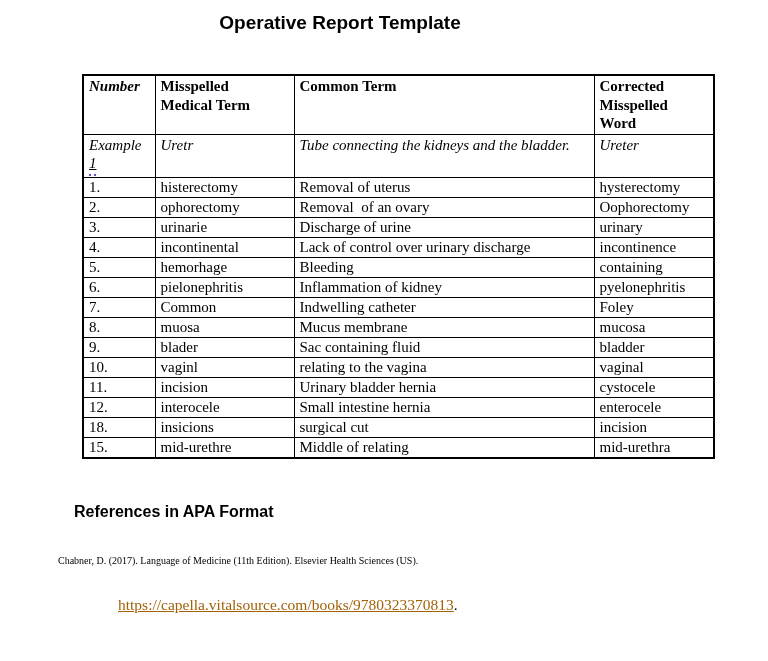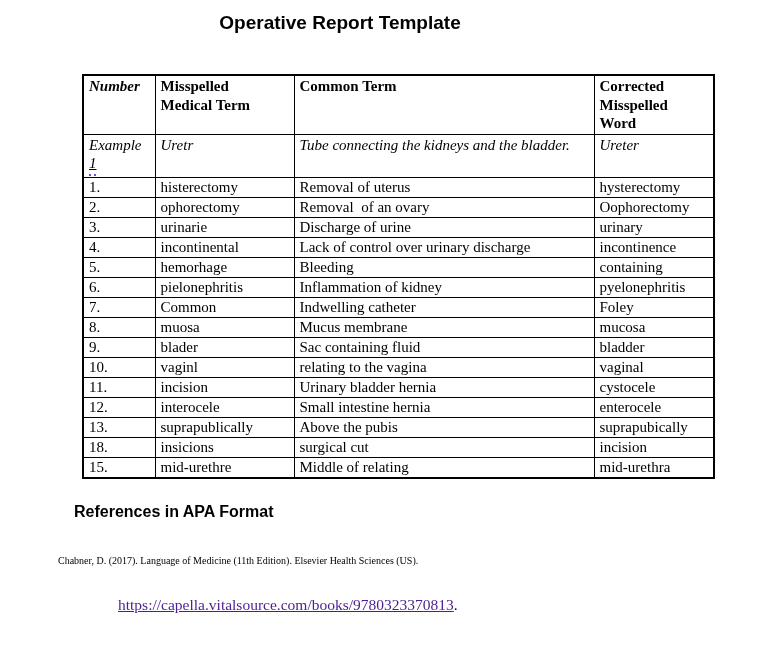--- a/index.html
+++ b/index.html
@@ -66,21 +66,21 @@
     position: absolute;
     left: 58px; top: 555px;
     font-size: 10px;
   }
   .link-line {
     position: absolute;
     left: 118px; top: 596px;
     font-size: 15.5px;
   }
   .link-line a {
-    color: #4c1d95;
+    color: #a16207;
     text-decoration: underline;
     cursor: pointer;
   }
   .link-period { color: #000; }
 </style>
 </head>
 <body>
 
 <div class="doc-title">Operative Report Template</div>
 
@@ -185,26 +185,20 @@
     <td>cystocele</td>
   </tr>
 
   <tr class="data-row">
     <td>12.</td>
     <td>interocele</td>
     <td>Small intestine hernia</td>
     <td>enterocele</td>
   </tr>
 
-  <tr class="data-row">
-    <td>13.</td>
-    <td>suprapublically</td>
-    <td>Above the pubis</td>
-    <td>suprapubically</td>
-  </tr>
 
   <tr class="data-row">
     <td>18.</td>
     <td>insicions</td>
     <td>surgical cut</td>
     <td>incision</td>
   </tr>
 
   <tr class="data-row">
     <td>15.</td>

